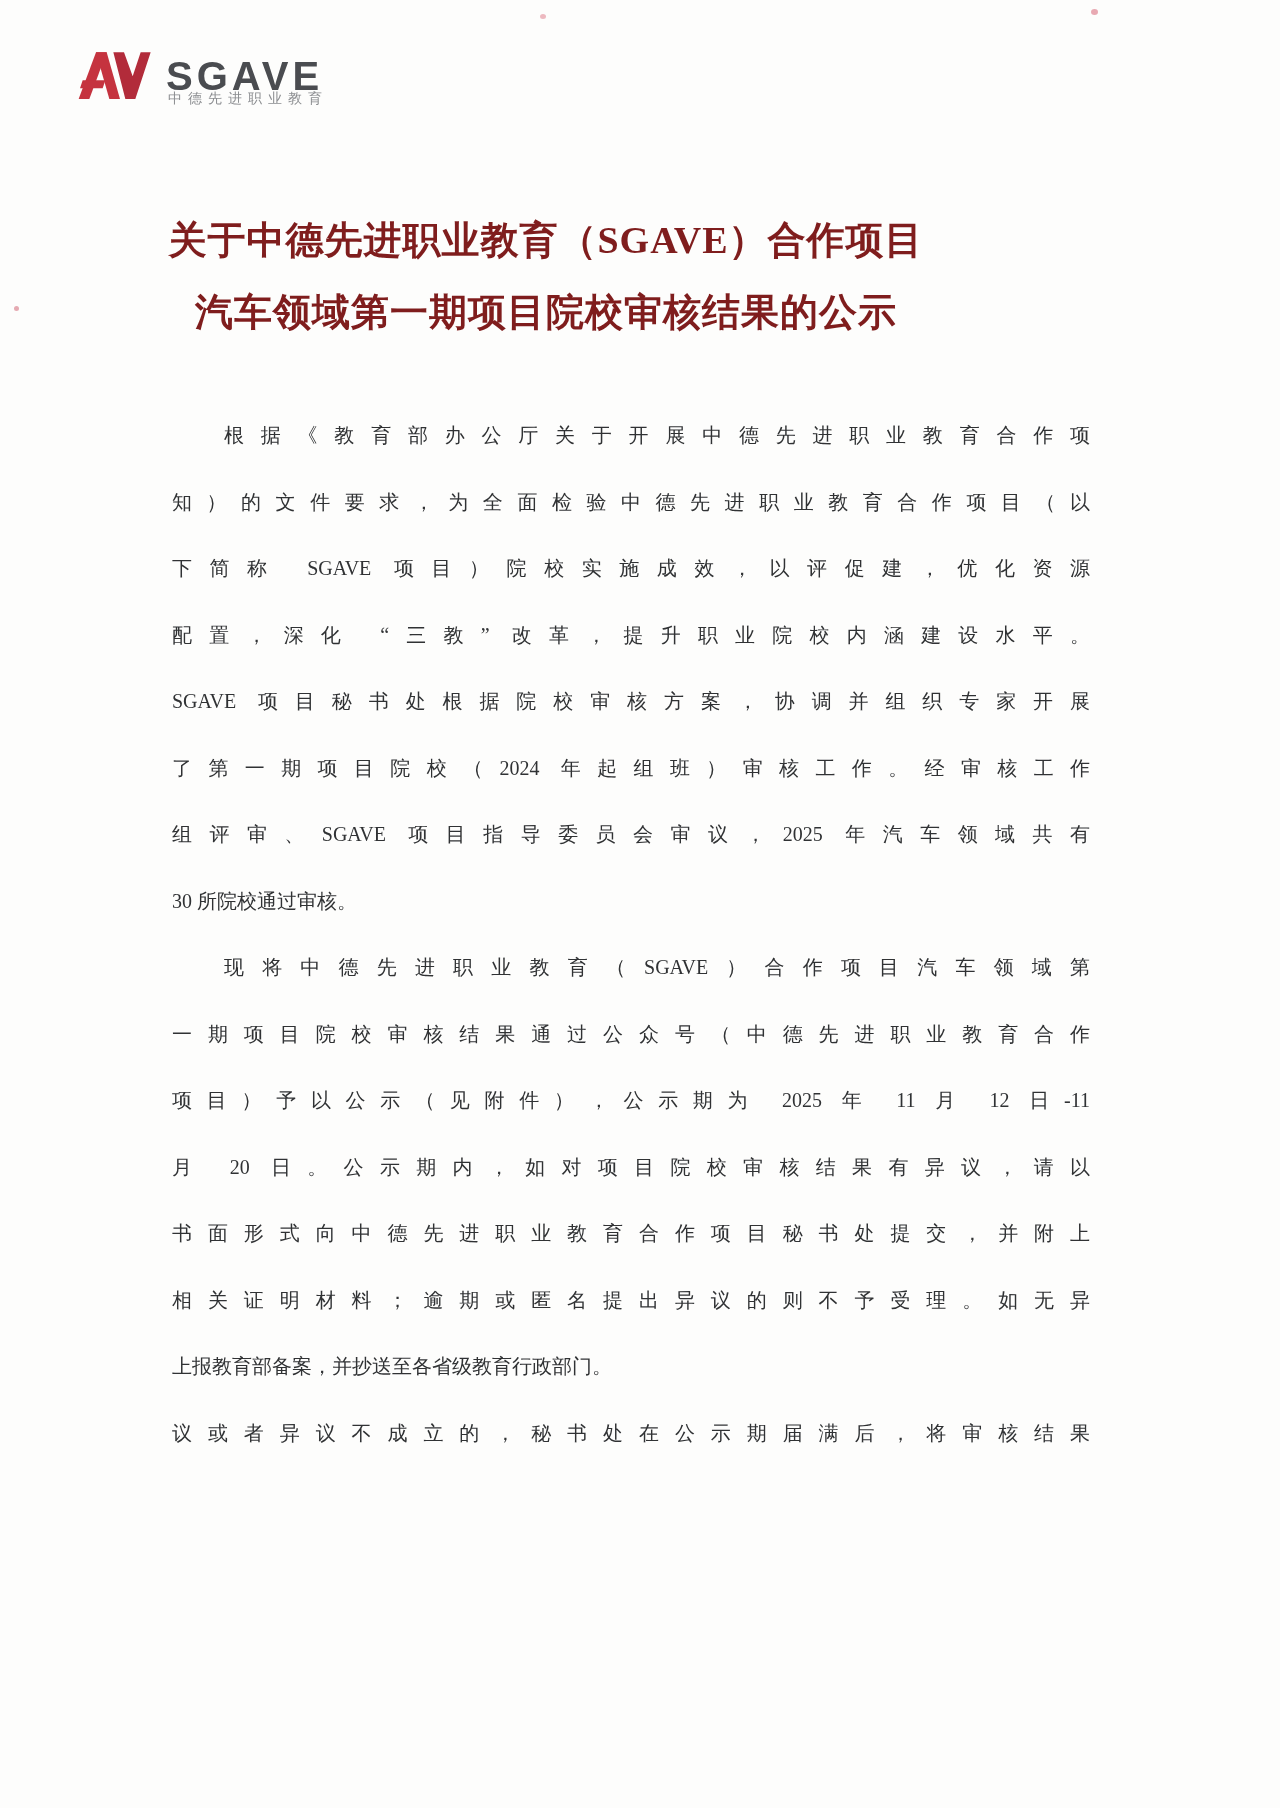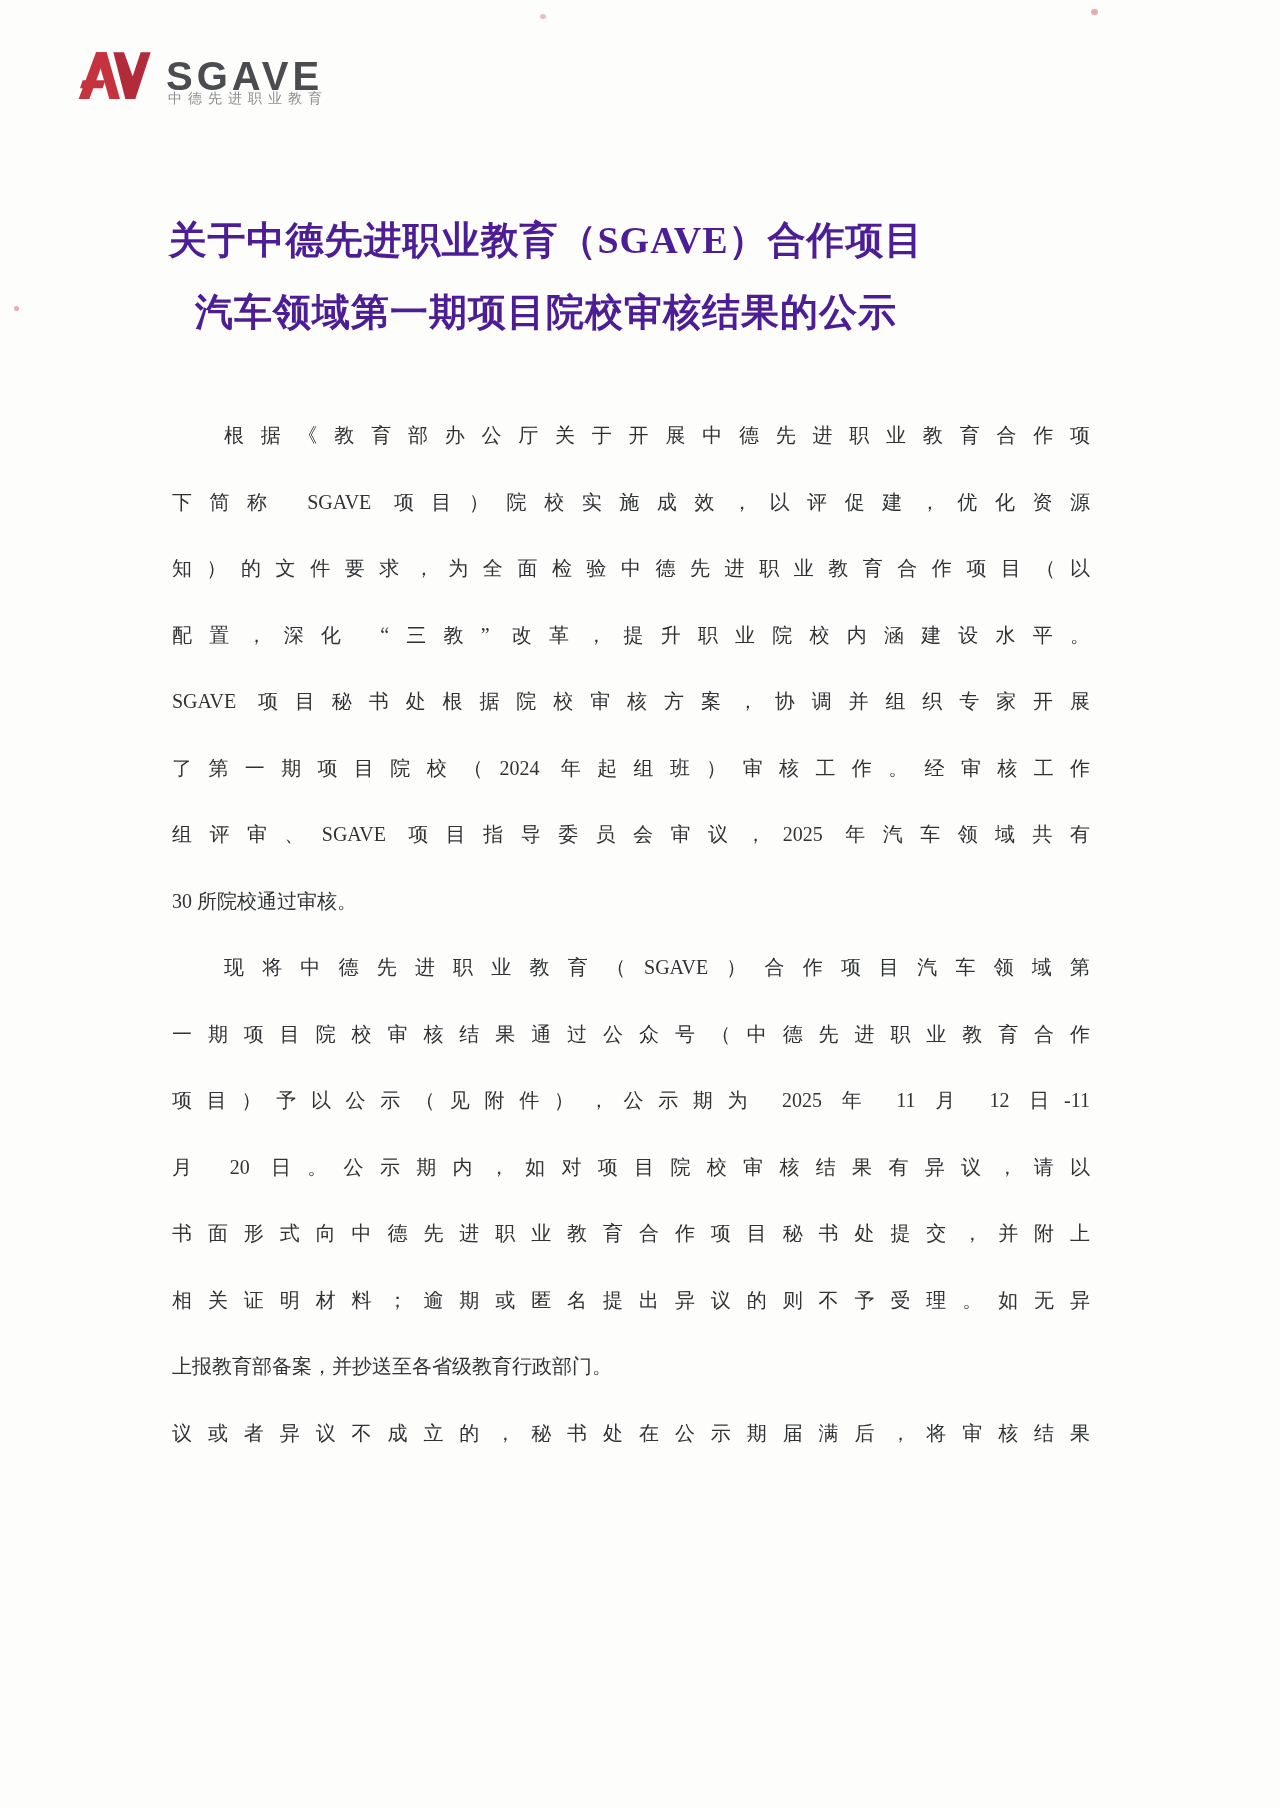--- a/index.html
+++ b/index.html
@@ -44,21 +44,21 @@
   
   .title {
     position: absolute;
     top: 204px;
     left: 0;
     width: 1092px;
     text-align: center;
     font-weight: 700;
     font-size: 38px;
     line-height: 72px;
-    color: #4c1d95;
+    color: #7f1d1d;
     letter-spacing: 1px;
   }
 
   
   .body {
     position: absolute;
     top: 402px;
     left: 172px;
     width: 918px;
     font-size: 20px;
@@ -100,22 +100,22 @@
   <div class="brand">SGAVE</div>
   <div class="brand-sub">中德先进职业教育</div>
 
   <div class="title">
     <div>关于中德先进职业教育（SGAVE）合作项目</div>
     <div>汽车领域第一期项目院校审核结果的公示</div>
   </div>
 
   <div class="body">
     <div class="ln indent">根据《教育部办公厅关于开展中德先进职业教育合作项</div>
+    <div class="ln">知）的文件要求，为全面检验中德先进职业教育合作项目（以</div>
     <div class="ln">下简称 SGAVE 项目）院校实施成效，以评促建，优化资源</div>
-    <div class="ln">知）的文件要求，为全面检验中德先进职业教育合作项目（以</div>
     <div class="ln">配置，深化 “三教” 改革，提升职业院校内涵建设水平。</div>
     <div class="ln">SGAVE 项目秘书处根据院校审核方案，协调并组织专家开展</div>
     <div class="ln">了第一期项目院校（2024 年起组班）审核工作。经审核工作</div>
     <div class="ln">组评审、SGAVE 项目指导委员会审议，2025 年汽车领域共有</div>
     <div class="ln end">30 所院校通过审核。</div>
 
     <div class="ln indent">现将中德先进职业教育（SGAVE）合作项目汽车领域第</div>
     <div class="ln">一期项目院校审核结果通过公众号（中德先进职业教育合作</div>
     <div class="ln">项目）予以公示（见附件），公示期为 2025 年 11 月 12 日-11</div>
     <div class="ln">月 20 日。公示期内，如对项目院校审核结果有异议，请以</div>

